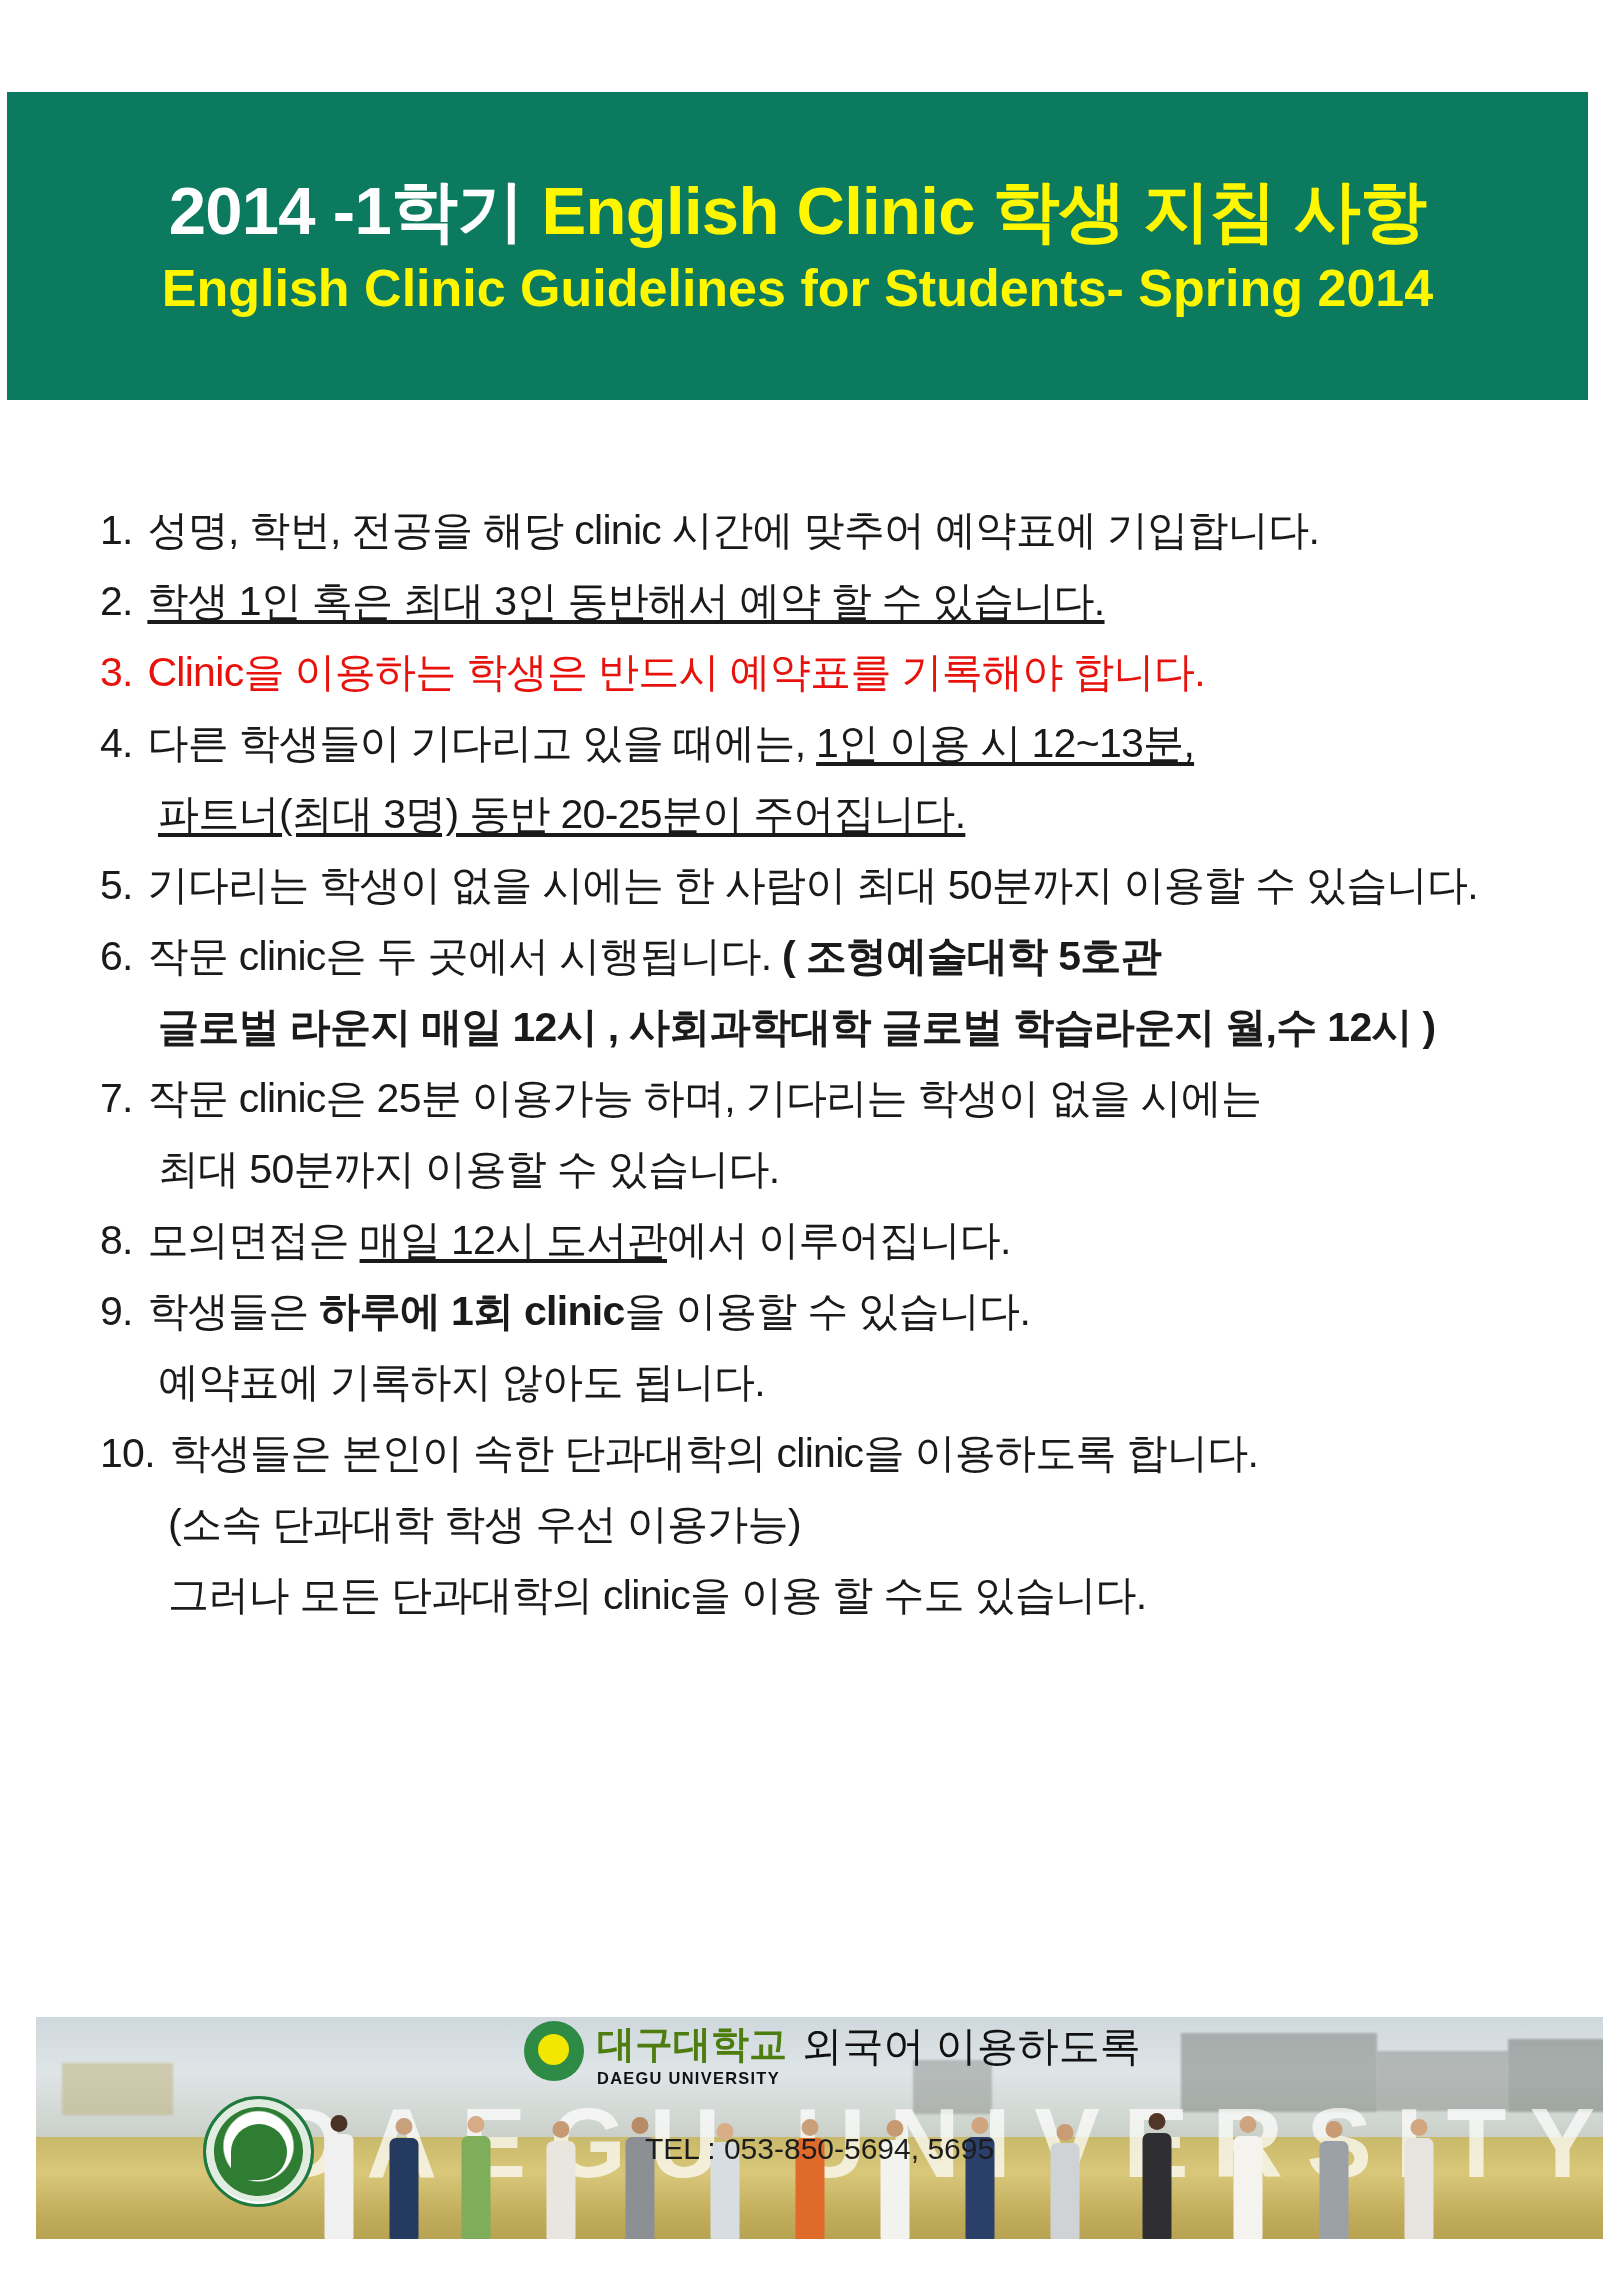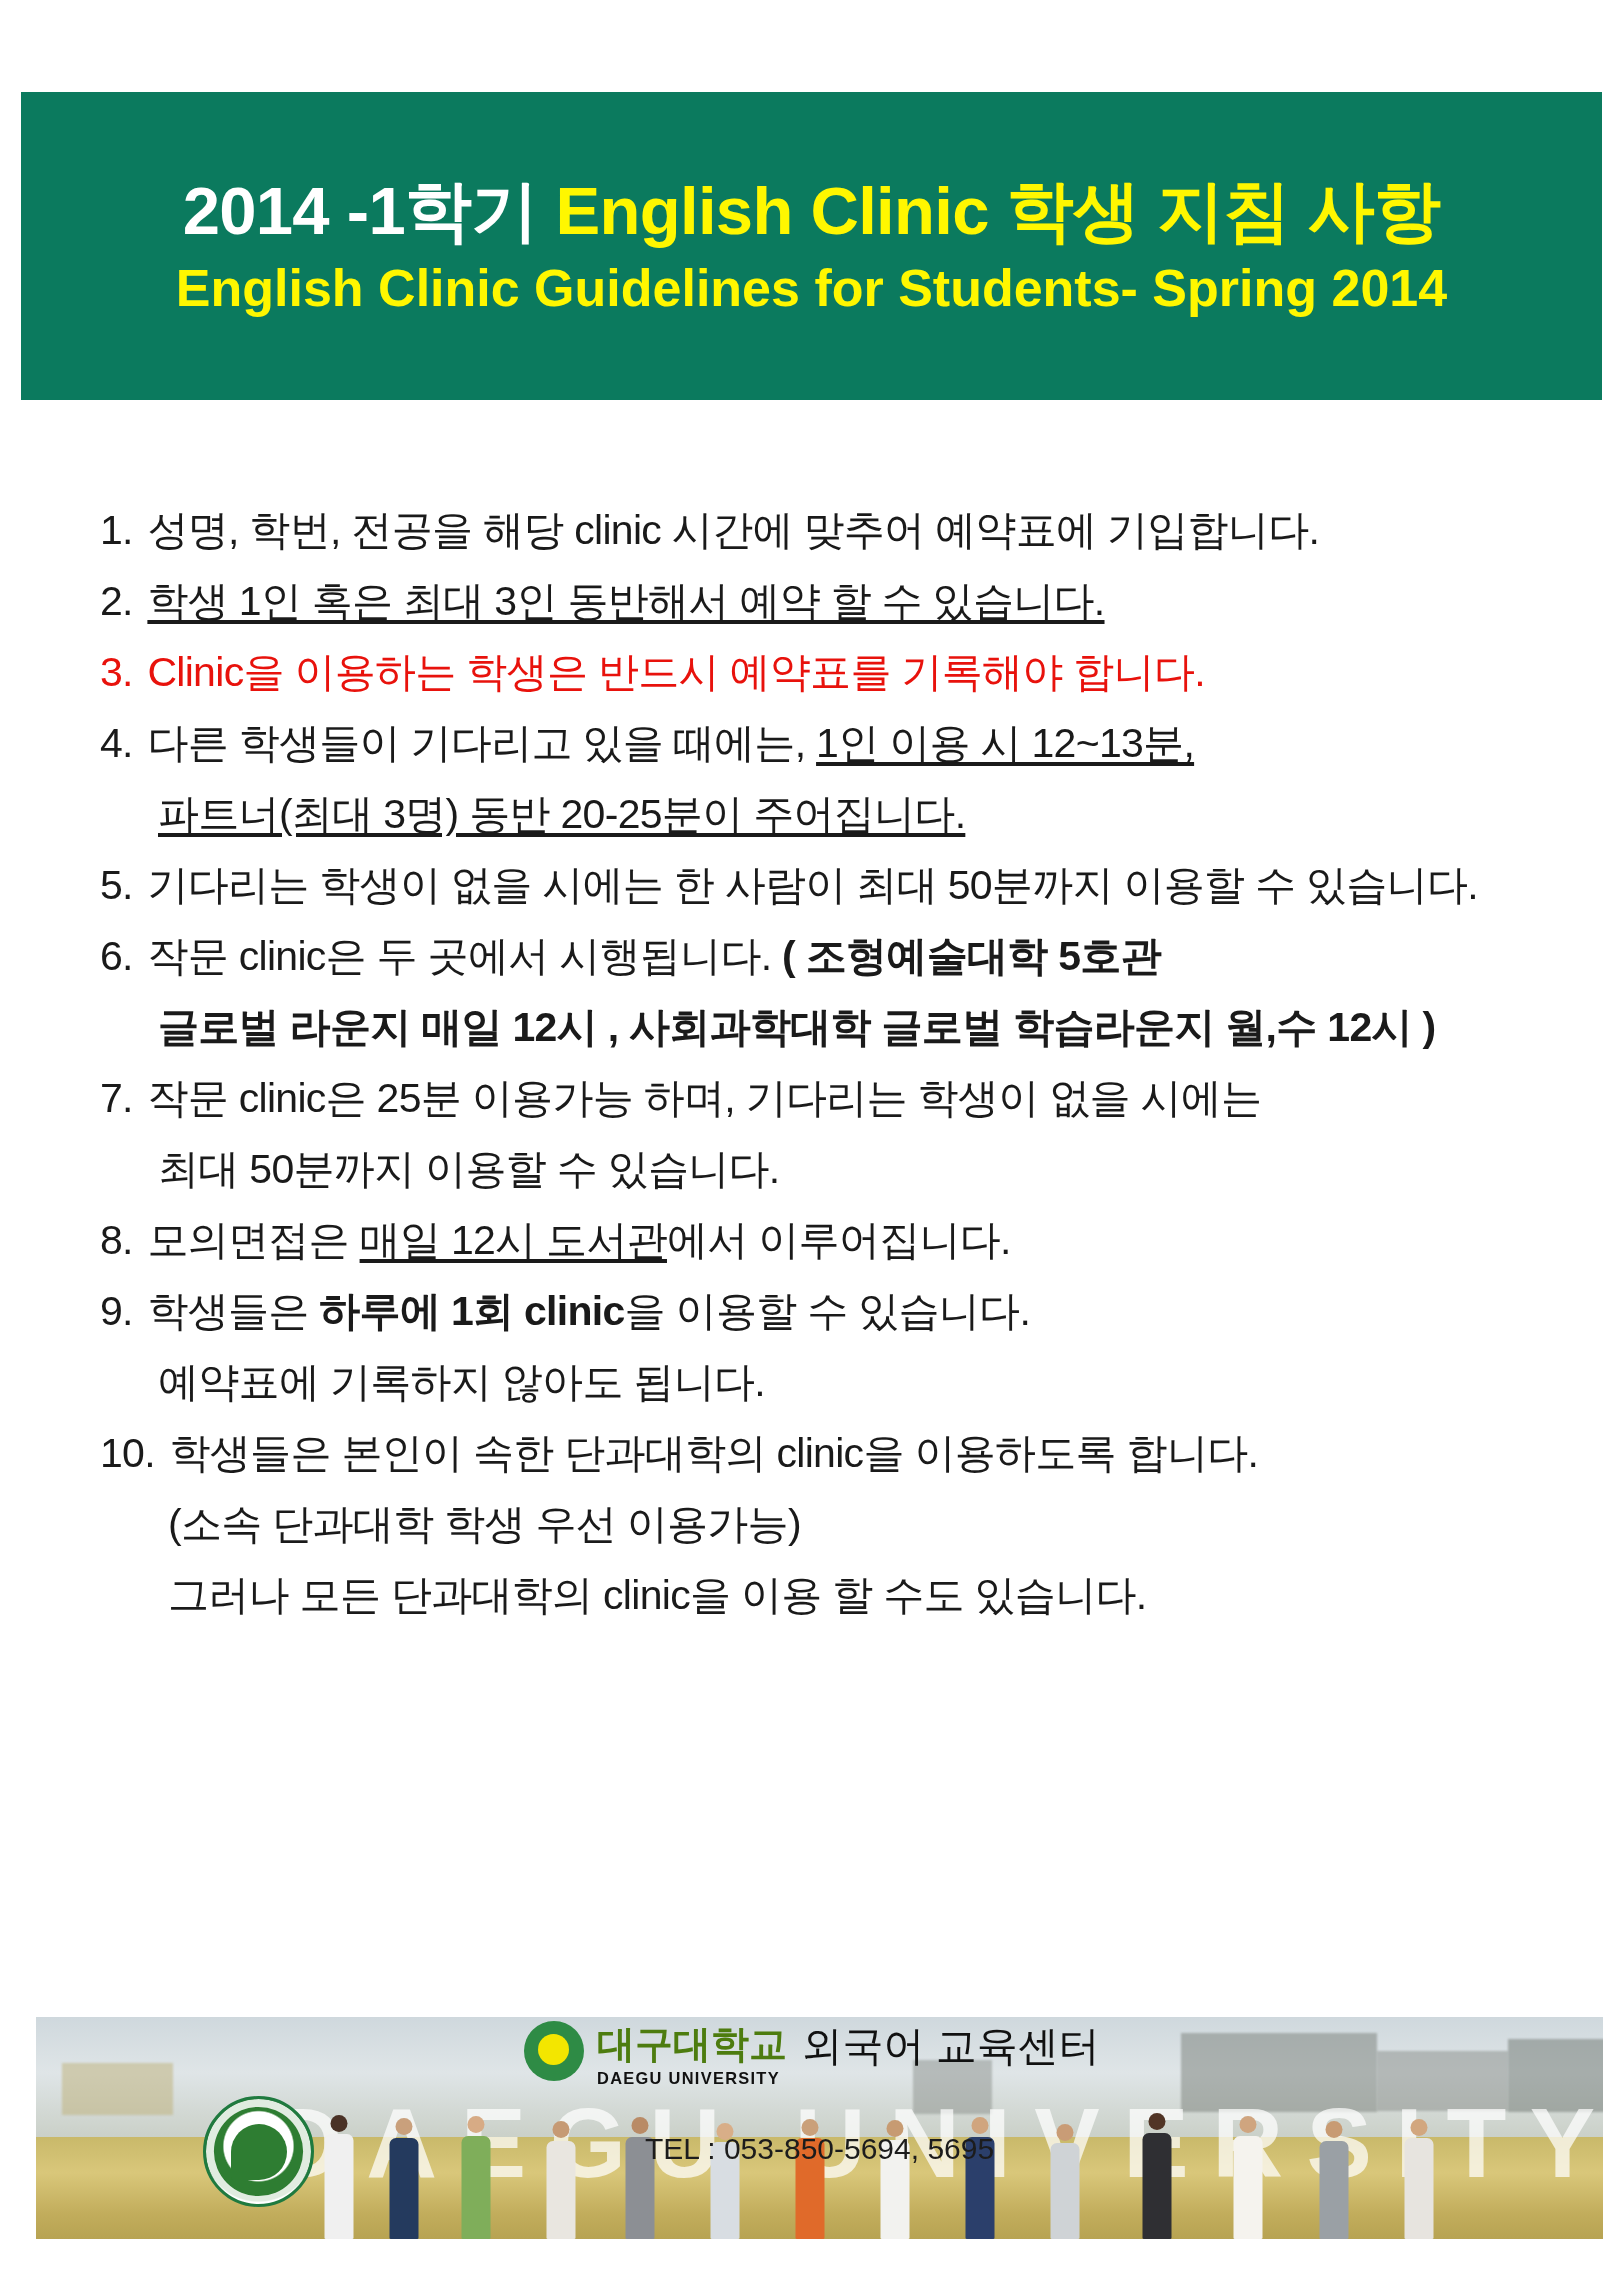--- a/index.html
+++ b/index.html
@@ -11,21 +11,21 @@
     width: 1623px;
     height: 2295px;
     font-family: "Liberation Sans", sans-serif;
     position: relative;
     overflow: hidden;
   }
 
   
   .header-banner {
     position: absolute;
-    left: 21px;
+    left: 7px;
     top: 92px;
     width: 1581px;
     height: 308px;
     background: #0b7a5e;
     display: flex;
     flex-direction: column;
     align-items: center;
     justify-content: center;
     box-sizing: border-box;
   }
@@ -357,18 +357,18 @@
   </div>
 
   <div class="logo-block">
     <div class="du-mark">
       <div class="circ"></div>
     </div>
     <div>
       <div class="name-ko">대구대학교</div>
       <div class="name-en">DAEGU UNIVERSITY</div>
     </div>
-    <div class="center-ko">외국어 교육센터</div>
+    <div class="center-ko">외국어 이용하도록</div>
   </div>
 
   <div class="tel">TEL : 053-850-5694, 5695</div>
 </div>
 
 
 </body></html>

